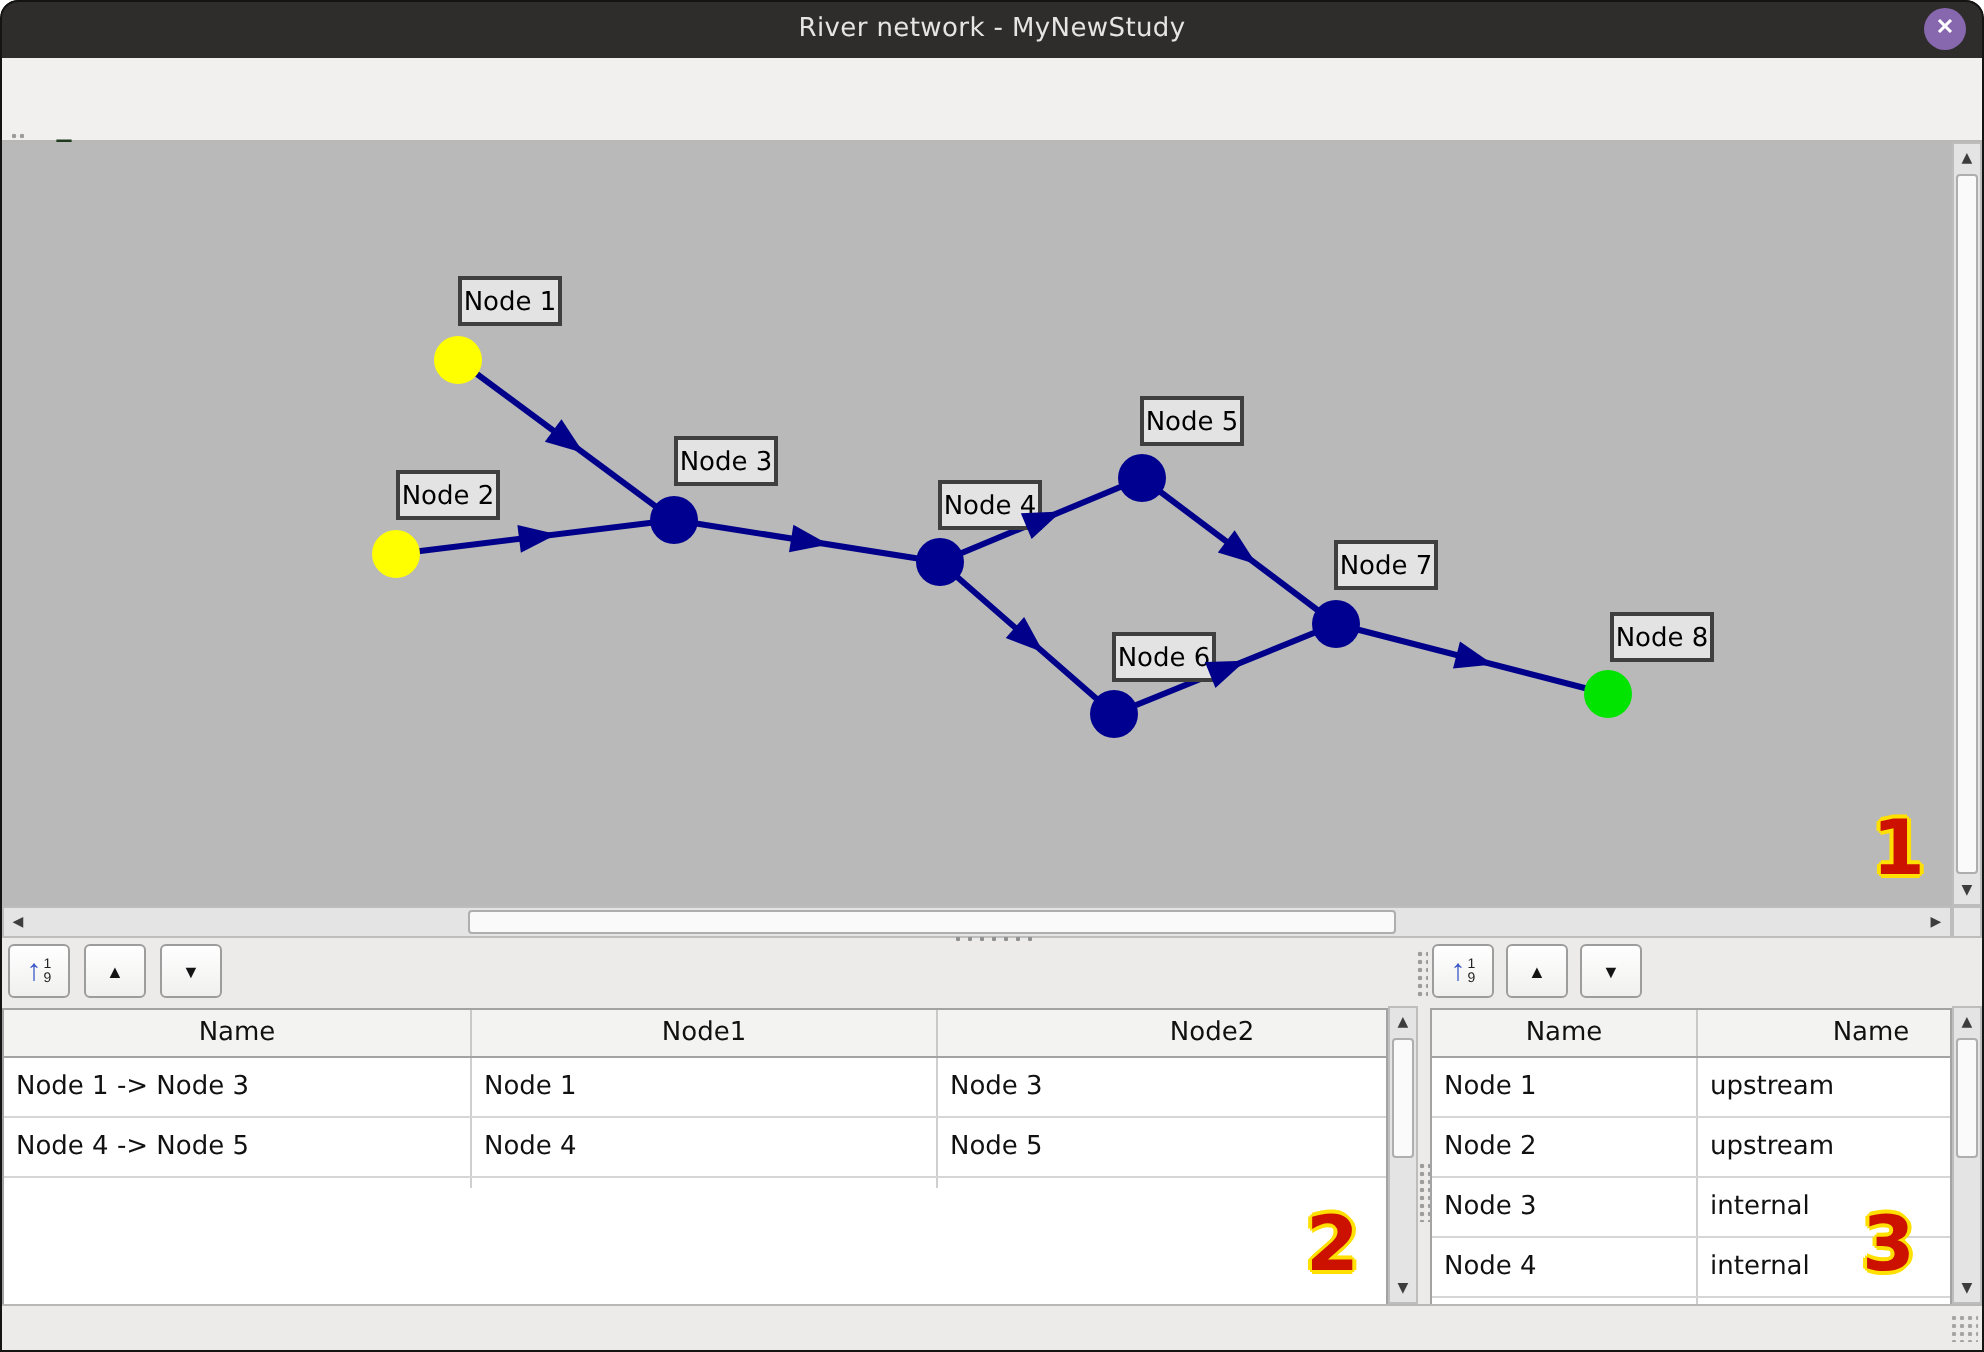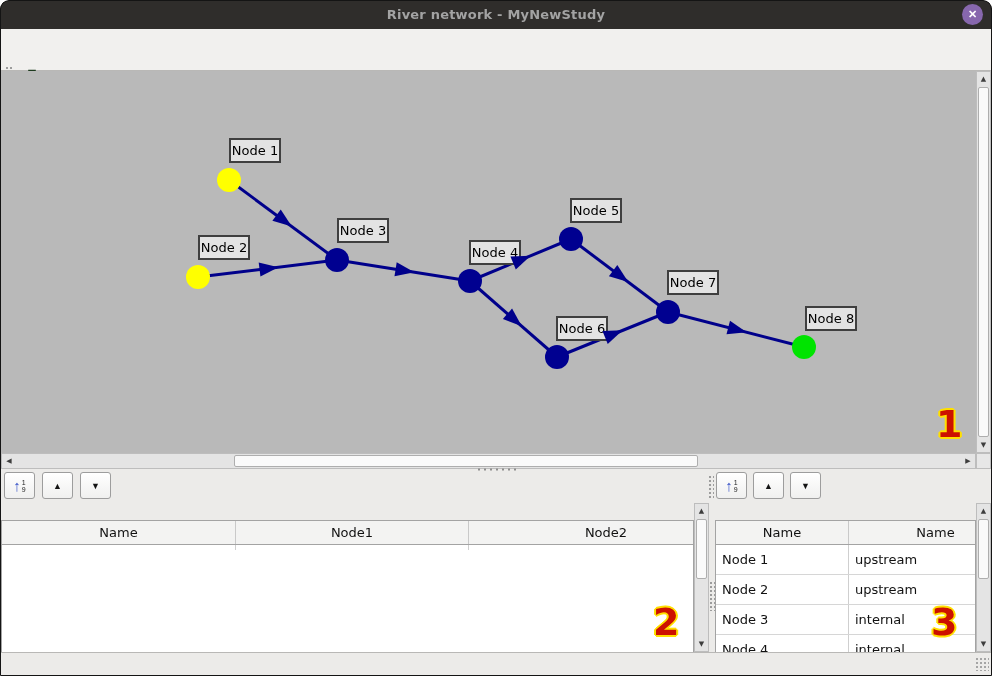--- a/index.html
+++ b/index.html
@@ -3,21 +3,21 @@
 <meta charset="utf-8">
 <style>
   html,body{margin:0;padding:0;background:#ffffff;}
   body{width:992px;height:676px;font-family:"DejaVu Sans","Liberation Sans",sans-serif;}
   #window{position:relative;width:992px;height:676px;background:#ecebe9;border-radius:9px 9px 0 0;overflow:hidden;}
   #window::after{content:'';position:absolute;inset:0;border:1px solid #141414;border-radius:9px 9px 0 0;pointer-events:none;}
 
   
   .titlebar{position:absolute;left:0;top:0;width:992px;height:29px;background:#2f2d2b;border-radius:9px 9px 0 0;
             display:flex;align-items:center;justify-content:center;}
-  .title{color:#a3a3a3;font-size:13px;font-weight:bold;letter-spacing:.2px;}
+  .title{color:#e5e5e5;font-size:13px;font-weight:normal;letter-spacing:.2px;}
   .closebtn{position:absolute;right:9px;top:4px;width:21px;height:21px;border-radius:50%;border:none;
             background:#8767ad;color:#fff;font-size:11px;font-weight:bold;line-height:21px;text-align:center;padding:0;cursor:pointer;}
 
   
   .toolbar{position:absolute;left:1px;top:29px;width:990px;height:41px;background:#f1f0ee;border-bottom:1px solid #b9b8b6;}
   .vgrip{background-image:radial-gradient(circle,#9c9c9c 1px,transparent 1.3px);background-size:4px 4px;}
   .tbgrip{position:absolute;left:4px;top:37px;width:8px;height:26px;}
   .tbtn{position:absolute;top:36px;width:26px;height:26px;border:none;background:transparent;padding:0;cursor:pointer;
         display:flex;align-items:center;justify-content:center;}
   .addbtn{left:18px;}
@@ -59,21 +59,21 @@
         background:linear-gradient(#ffffff,#f0f0ef);cursor:pointer;display:flex;align-items:center;justify-content:center;padding:0;}
   .arrglyph{font-size:9px;color:#141414;}
   .sorticon{display:inline-flex;align-items:center;}
   .sarr{color:#3a55c8;font-weight:bold;font-size:15px;line-height:15px;}
   .snum{display:inline-flex;flex-direction:column;font-size:7px;line-height:7px;color:#222;margin-left:1px;}
   .snum i{font-style:normal;}
   #sortL{left:4px;} #upL{left:42px;} #downL{left:80px;}
   #sortR{left:716px;} #upR{left:753px;} #downR{left:790px;}
 
   
-  .tablewrap{position:absolute;top:520px;height:149px;background:#ffffff;border:1px solid #a3a3a3;box-sizing:border-box;overflow:hidden;}
+  .tablewrap{position:absolute;top:504px;height:149px;background:#ffffff;border:1px solid #a3a3a3;box-sizing:border-box;overflow:hidden;}
   #edgewrap{left:1px;width:693px;}
   #nodewrap{left:715px;width:261px;}
   table{border-collapse:collapse;table-layout:fixed;width:100%;font-size:13px;color:#111;}
   th{height:21px;font-weight:normal;text-align:center;background:#f3f3f2;border-right:1px solid #c9c9c9;border-bottom:1px solid #a3a3a3;}
   th:last-child{border-right:none;padding-left:22px;}
   td{height:29px;padding:0 6px;border-right:1px solid #cfcfcf;border-bottom:1px solid #d6d6d6;white-space:nowrap;overflow:hidden;}
   td:last-child{border-right:none;}
   tr.filler td{height:5px;border-bottom:none;}
   #edgewrap th:nth-child(1),#edgewrap td:nth-child(1){width:231px;}
   #edgewrap th:nth-child(2),#edgewrap td:nth-child(2){width:230px;}
@@ -228,20 +228,30 @@
   <div id="edgewrap" class="tablewrap">
     <table>
         <thead>
           <tr>
             <th>Name</th>
             <th>Node1</th>
             <th>Node2</th>
           </tr>
         </thead>
         <tbody>
+          <tr>
+            <td>Node 1 -&gt; Node 3</td>
+            <td>Node 1</td>
+            <td>Node 3</td>
+          </tr>
+          <tr>
+            <td>Node 4 -&gt; Node 5</td>
+            <td>Node 4</td>
+            <td>Node 5</td>
+          </tr>
           <tr class="filler">
             <td></td>
             <td></td>
             <td></td>
           </tr>
         </tbody>
       </table>
   </div>
   <div id="lts" class="vscroll" style="left:694px;top:503px;height:149px;">
     <div class="sarrow up">▲</div>

